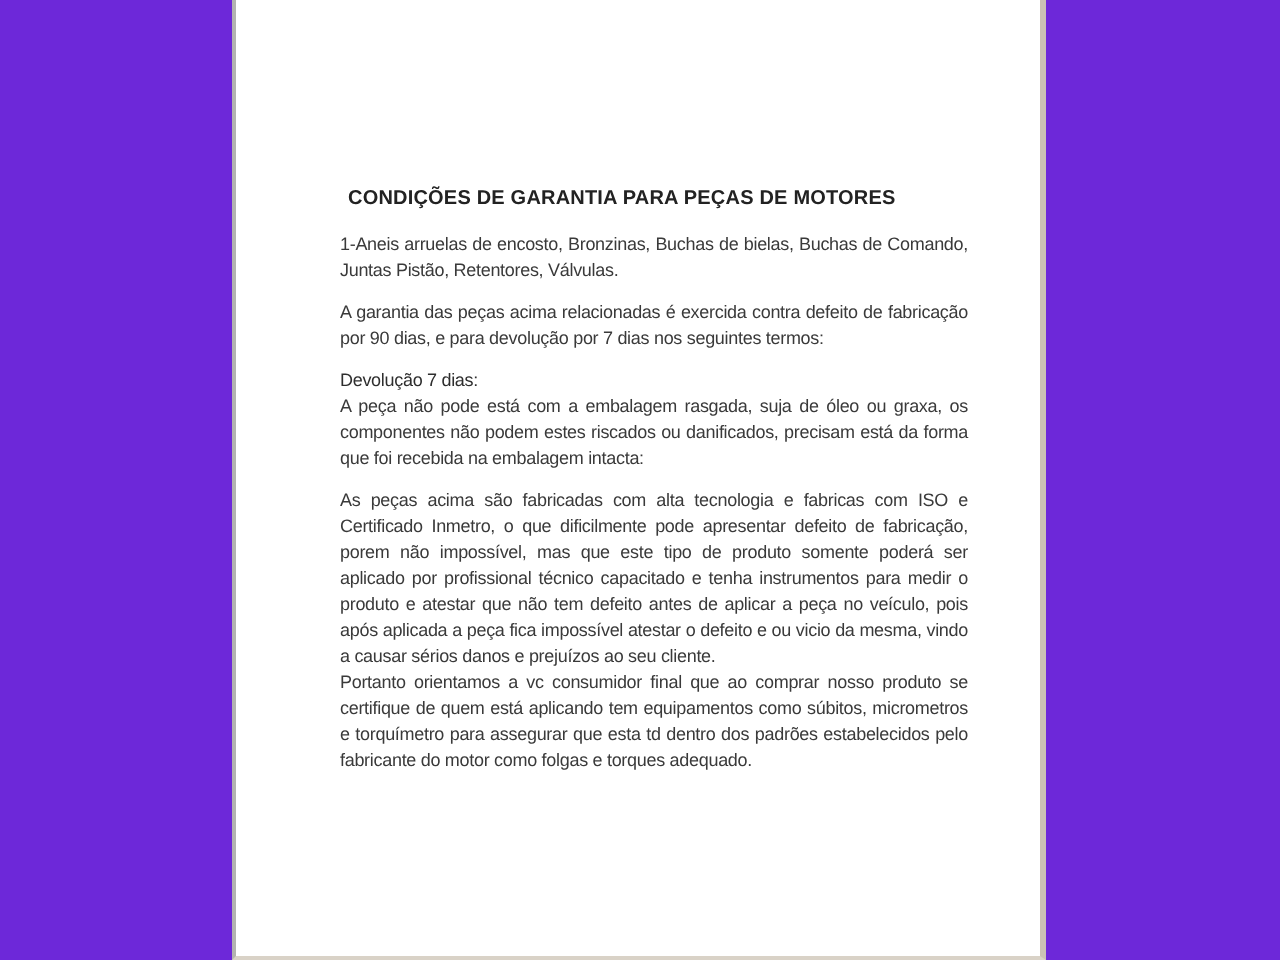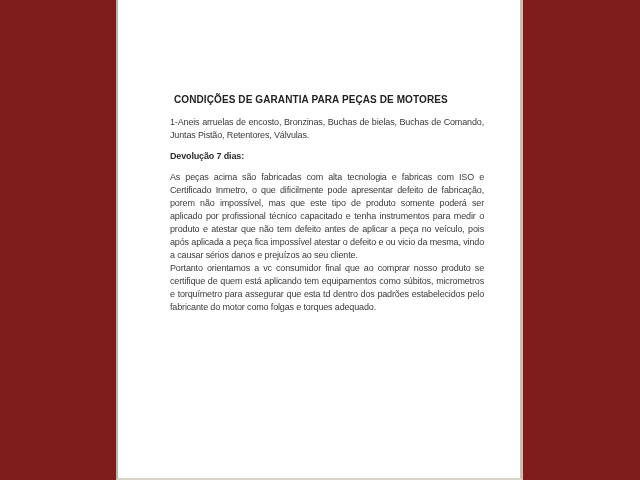--- a/index.html
+++ b/index.html
@@ -7,21 +7,21 @@
     padding: 0;
     background: #ffffff;
     width: 640px;
     height: 480px;
     overflow: hidden;
   }
   .page {
     position: relative;
     width: 640px;
     height: 480px;
-    background: #7f1d1d;
+    background: #6d28d9;
     font-family: "Liberation Sans", "DejaVu Sans", sans-serif;
   }
   .doc-panel {
     position: absolute;
     left: 116px;
     top: -2px;
     width: 407px;
     height: 482px;
     box-sizing: border-box;
     background: #ffffff;
@@ -49,40 +49,44 @@
     margin: 0 0 10px 0;
     letter-spacing: 0.1px;
   }
   .para {
     margin: 0 16px 8px 0;
   }
   .para p {
     margin: 0;
   }
   .bold-lead {
-    font-weight: bold;
+    font-weight: normal;
     color: #2e2e2e;
   }
 </style>
 </head>
 <body>
 
 <div class="page">
   <div class="doc-panel">
     <div class="doc-content">
 
       <h1 class="doc-title">CONDIÇÕES DE GARANTIA PARA PEÇAS DE MOTORES</h1>
 
       <div class="para">
         <p>1-Aneis arruelas de encosto, Bronzinas, Buchas de bielas, Buchas de Comando, Juntas Pistão, Retentores, Válvulas.</p>
       </div>
 
+      <div class="para">
+        <p>A garantia das peças acima relacionadas é exercida contra defeito de fabricação por 90 dias, e para devolução por 7 dias nos seguintes termos:</p>
+      </div>
 
       <div class="para">
         <p class="bold-lead">Devolução 7 dias:</p>
+        <p>A peça não pode está com a embalagem rasgada, suja de óleo ou graxa, os componentes não podem estes riscados ou danificados, precisam está da forma que foi recebida na embalagem intacta:</p>
       </div>
 
 
       <div class="para">
         <p>As peças acima são fabricadas com alta tecnologia e fabricas com ISO e Certificado Inmetro, o que dificilmente pode apresentar defeito de fabricação, porem não impossível, mas que este tipo de produto somente poderá ser aplicado por profissional técnico capacitado e tenha instrumentos para medir o produto e atestar que não tem defeito antes de aplicar a peça no veículo, pois após aplicada a peça fica impossível atestar o defeito e ou vicio da mesma, vindo a causar sérios danos e prejuízos ao seu cliente.</p>
         <p>Portanto orientamos a vc consumidor final que ao comprar nosso produto se certifique de quem está aplicando tem equipamentos como súbitos, micrometros e torquímetro para assegurar que esta td dentro dos padrões estabelecidos pelo fabricante do motor como folgas e torques adequado.</p>
       </div>
 
 
     </div>

